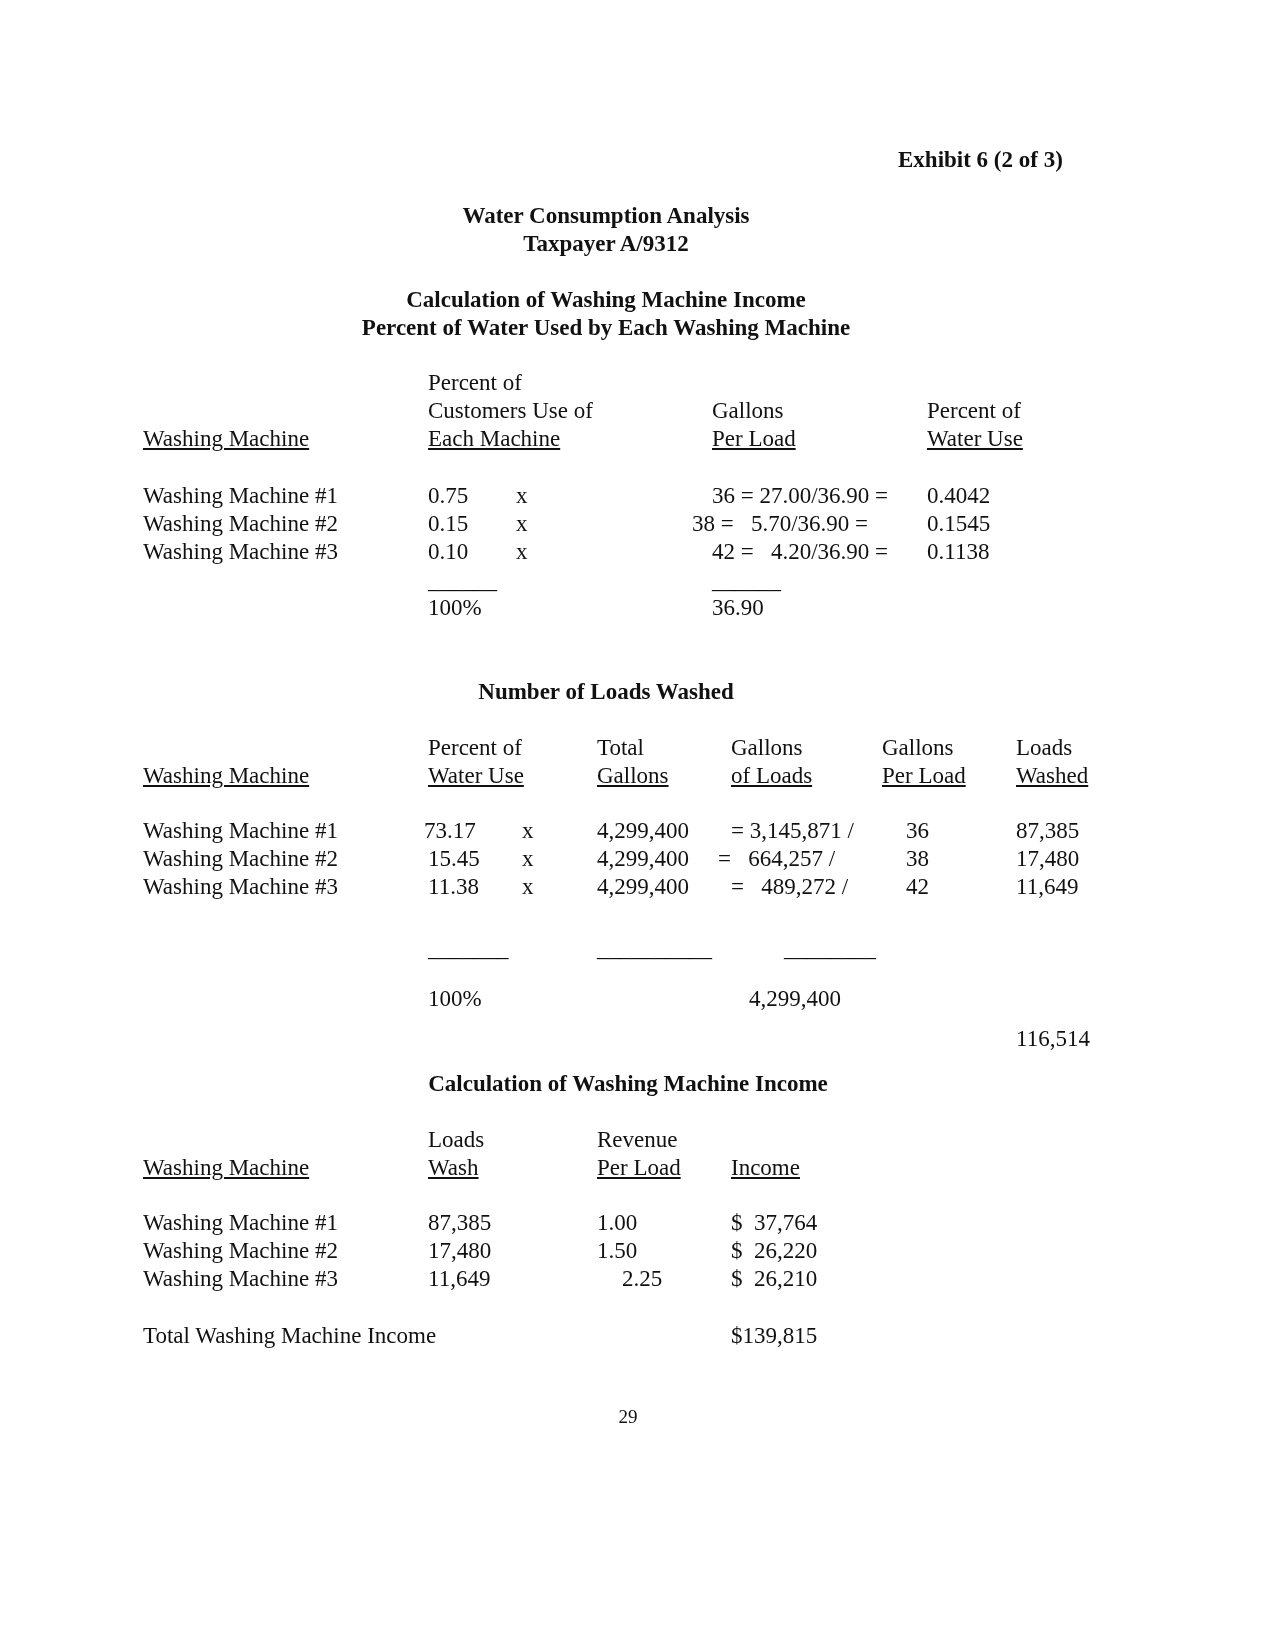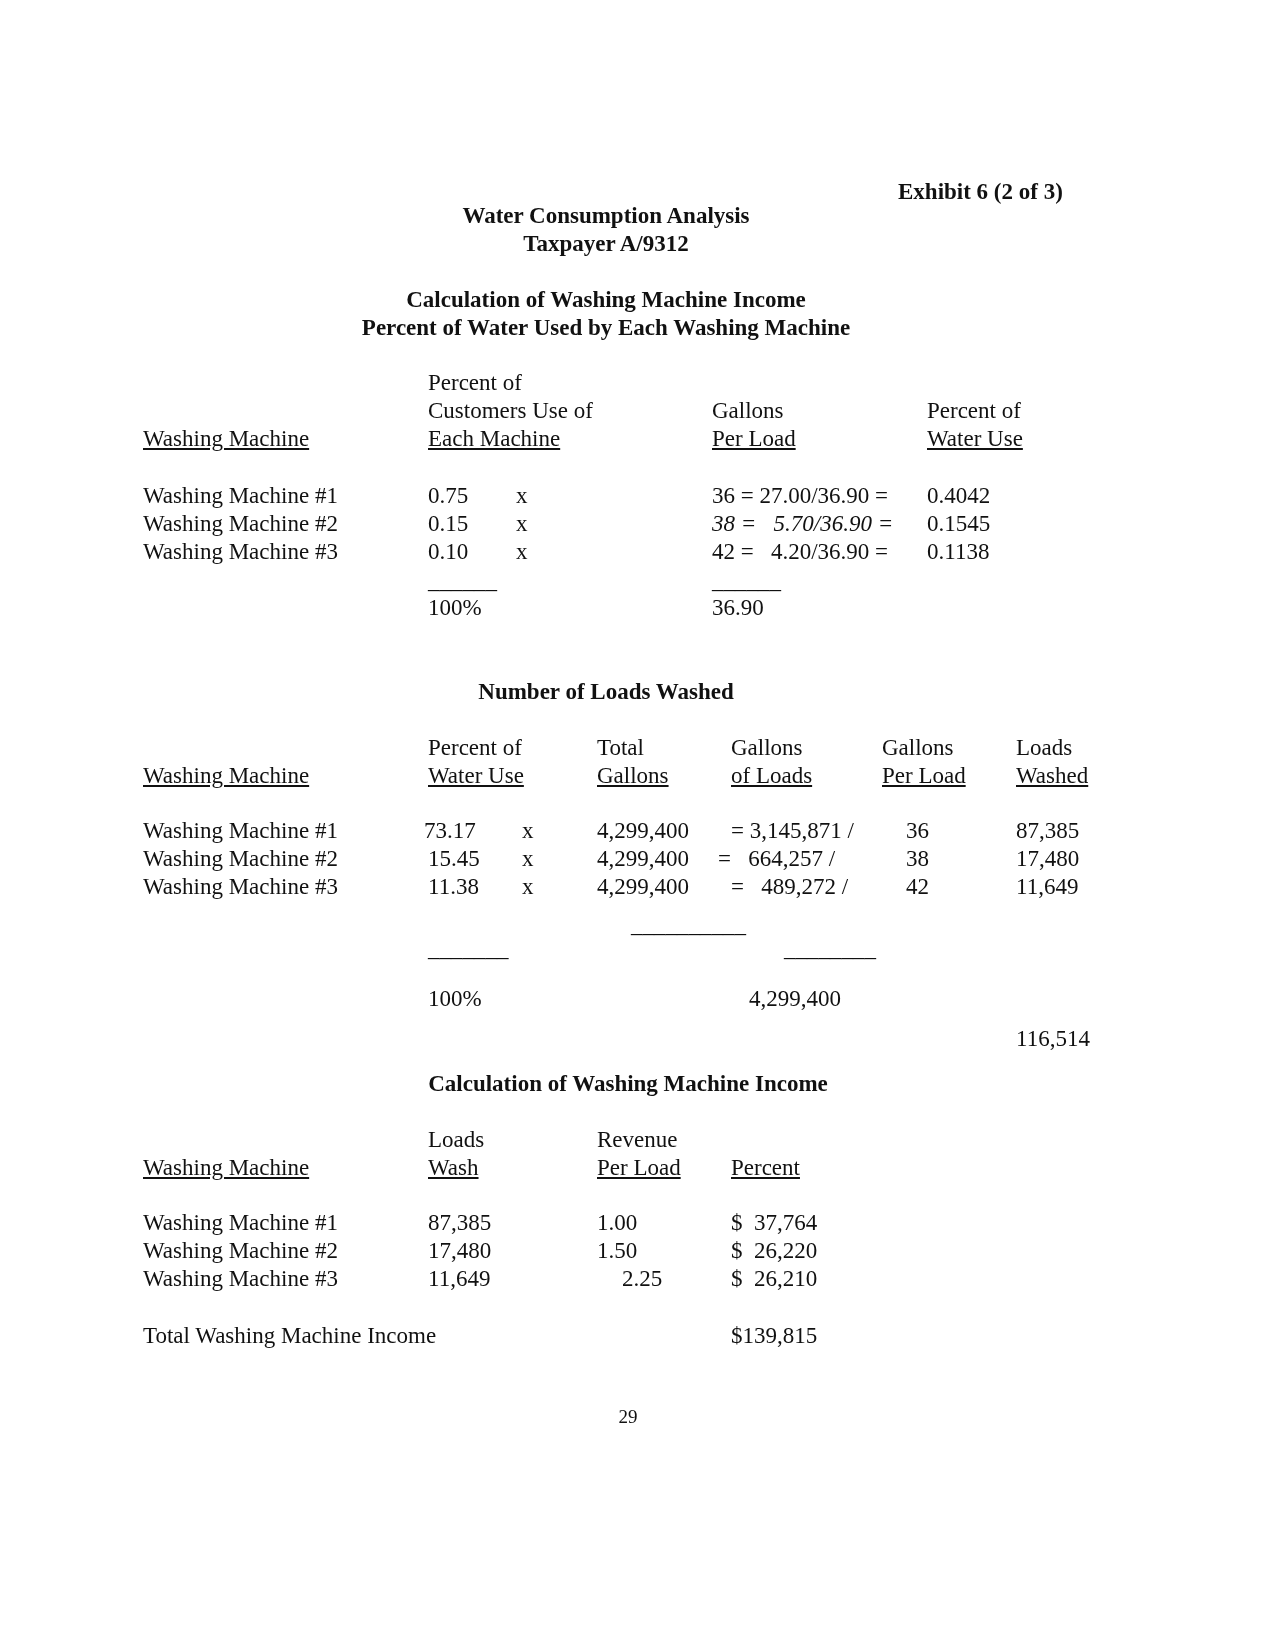--- a/index.html
+++ b/index.html
@@ -5,21 +5,21 @@
   html,body{margin:0;padding:0;background:#fff;}
   body{width:1275px;height:1650px;position:relative;font-family:"Liberation Serif","DejaVu Serif",serif;color:#111;font-size:23px;line-height:29px;}
   .abs{position:absolute;white-space:pre;}
   .b{font-weight:bold;}
   .u{text-decoration:underline;}
   .c{text-align:center;}
 </style>
 </head>
 <body>
 
-<div class="abs b" style="left:898px;top:145px;margin-top:32px;">Exhibit 6 (2 of 3)</div>
+<div class="abs b" style="left:898px;top:145px;">Exhibit 6 (2 of 3)</div>
 <div class="abs b c" style="left:0;width:1212px;top:201px;">Water Consumption Analysis</div>
 <div class="abs b c" style="left:0;width:1212px;top:229px;">Taxpayer A/9312</div>
 
 <div class="abs b c" style="left:0;width:1212px;top:285px;">Calculation of Washing Machine Income</div>
 <div class="abs b c" style="left:0;width:1212px;top:313px;">Percent of Water Used by Each Washing Machine</div>
 <div class="abs" style="left:428px;top:368px;">Percent of</div>
 <div class="abs" style="left:428px;top:396px;">Customers Use of</div>
 <div class="abs u" style="left:428px;top:424px;width:164px;">Each Machine</div>
 <div class="abs u" style="left:143px;top:424px;">Washing Machine</div>
 <div class="abs" style="left:712px;top:396px;">Gallons</div>
@@ -30,21 +30,21 @@
 <div>
   <div class="abs" style="left:143px;top:481px;">Washing Machine #1</div>
   <div class="abs" style="left:428px;top:481px;">0.75</div>
   <div class="abs" style="left:516px;top:481px;">x</div>
   <div class="abs" style="left:712px;top:481px;">36 = 27.00/36.90 =</div>
   <div class="abs" style="left:927px;top:481px;">0.4042</div>
 
   <div class="abs" style="left:143px;top:509px;">Washing Machine #2</div>
   <div class="abs" style="left:428px;top:509px;">0.15</div>
   <div class="abs" style="left:516px;top:509px;">x</div>
-  <div class="abs" style="left:712px;top:509px;font-style:italic;">38 =   5.70/36.90 =</div>
+  <div class="abs" style="left:692px;top:509px;">38 =   5.70/36.90 =</div>
   <div class="abs" style="left:927px;top:509px;">0.1545</div>
 
   <div class="abs" style="left:143px;top:537px;">Washing Machine #3</div>
   <div class="abs" style="left:428px;top:537px;">0.10</div>
   <div class="abs" style="left:516px;top:537px;">x</div>
   <div class="abs" style="left:712px;top:537px;">42 =   4.20/36.90 =</div>
   <div class="abs" style="left:927px;top:537px;">0.1138</div>
 </div>
 <div class="abs" style="left:428px;top:566px;">______</div>
 <div class="abs" style="left:712px;top:566px;">______</div>
@@ -83,33 +83,33 @@
 
   <div class="abs" style="left:143px;top:872px;">Washing Machine #3</div>
   <div class="abs" style="left:428px;top:872px;">11.38</div>
   <div class="abs" style="left:522px;top:872px;">x</div>
   <div class="abs" style="left:597px;top:872px;">4,299,400</div>
   <div class="abs" style="left:731px;top:872px;">=   489,272 /</div>
   <div class="abs" style="left:906px;top:872px;">42</div>
   <div class="abs" style="left:1016px;top:872px;">11,649</div>
 </div>
 <div class="abs" style="left:428px;top:934px;">_______</div>
-<div class="abs" style="left:597px;top:910px;margin-left:34px;">__________</div>
+<div class="abs" style="left:597px;top:934px;">__________</div>
 <div class="abs" style="left:784px;top:934px;">________</div>
 <div class="abs" style="left:428px;top:984px;">100%</div>
 <div class="abs" style="left:749px;top:984px;">4,299,400</div>
 <div class="abs" style="left:1016px;top:1024px;">116,514</div>
 
 <div class="abs b c" style="left:0;width:1256px;top:1069px;">Calculation of Washing Machine Income</div>
 <div class="abs u" style="left:143px;top:1153px;">Washing Machine</div>
 <div class="abs" style="left:428px;top:1125px;">Loads</div>
 <div class="abs u" style="left:428px;top:1153px;">Wash</div>
 <div class="abs" style="left:597px;top:1125px;">Revenue</div>
 <div class="abs u" style="left:597px;top:1153px;">Per Load</div>
-<div class="abs u" style="left:731px;top:1153px;">Percent</div>
+<div class="abs u" style="left:731px;top:1153px;">Income</div>
 
 <div>
   <div class="abs" style="left:143px;top:1208px;">Washing Machine #1</div>
   <div class="abs" style="left:428px;top:1208px;">87,385</div>
   <div class="abs" style="left:597px;top:1208px;">1.00</div>
   <div class="abs" style="left:731px;top:1208px;">$  37,764</div>
 
   <div class="abs" style="left:143px;top:1236px;">Washing Machine #2</div>
   <div class="abs" style="left:428px;top:1236px;">17,480</div>
   <div class="abs" style="left:597px;top:1236px;">1.50</div>

